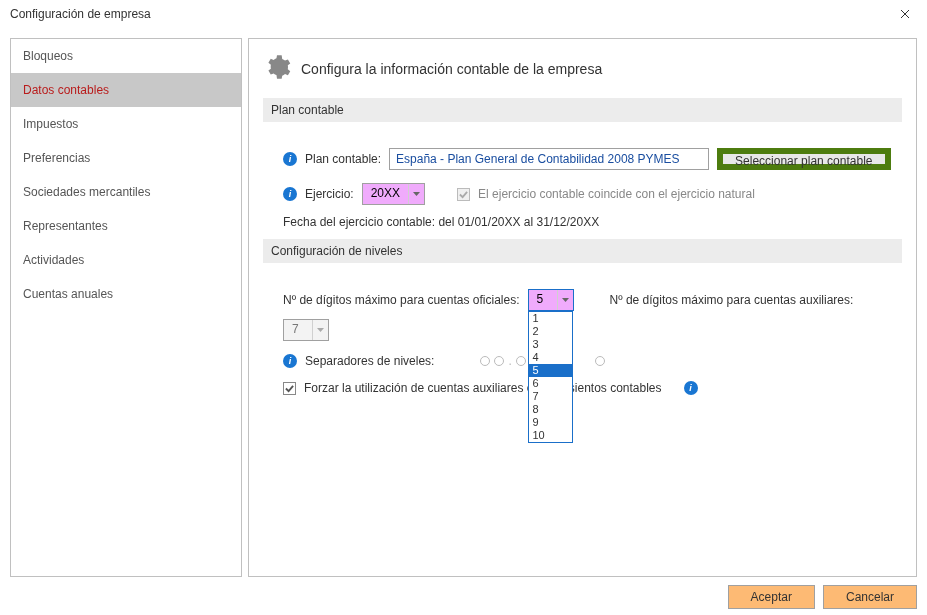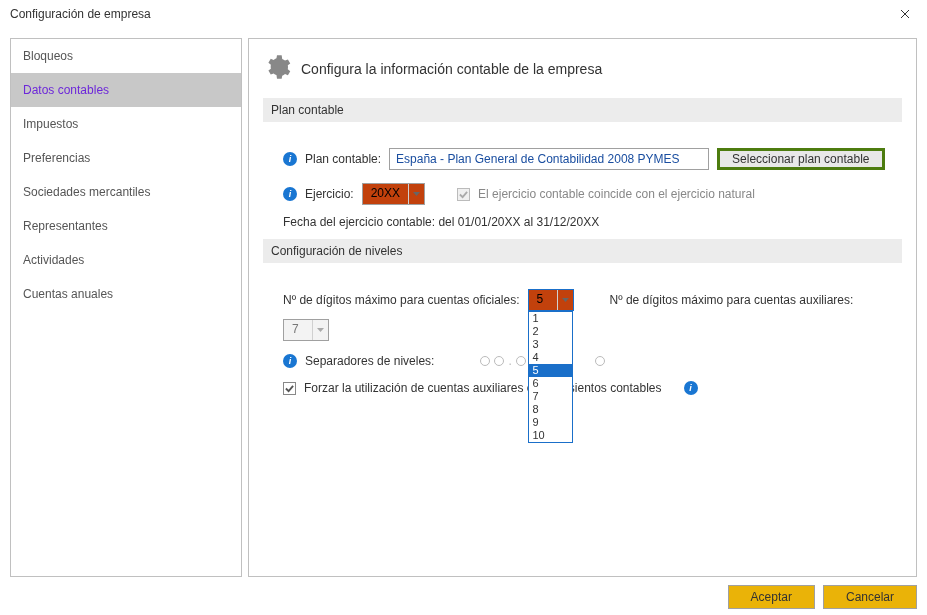--- a/index.html
+++ b/index.html
@@ -7,57 +7,57 @@
 
 .titlebar { display: flex; justify-content: space-between; align-items: center; height: 28px; padding: 0 8px 0 10px; }
 .titlebar-title { font-size: 12px; color: #333; text-align: right; }
 .titlebar-close { width: 28px; height: 22px; display: flex; align-items: center; justify-content: center; cursor: pointer; }
 .titlebar-close svg { width: 10px; height: 10px; }
 
 .dlg-body { display: flex; padding: 10px 10px 0 10px; gap: 6px; height: 549px; }
 
 .sidebar { width: 232px; border: 1px solid #c0c0c0; background: #fff; }
 .sidebar-item { padding: 10px 12px; color: #555; cursor: pointer; }
-.sidebar-item.active { background: #c8c8c8; color: #6d28d9; }
+.sidebar-item.active { background: #c8c8c8; color: #b91c1c; }
 
 .content { flex: 1; border: 1px solid #c0c0c0; background: #fff; padding: 14px 14px 10px 14px; overflow: visible; }
 
 .page-header { display: flex; align-items: center; gap: 10px; margin-bottom: 14px; }
 .gear-icon svg { width: 28px; height: 28px; fill: #888; }
 .page-title { font-size: 14px; color: #333; text-align: right; }
 
 .section-h { background: #ececec; padding: 5px 8px; color: #333; font-size: 12px; margin-bottom: 23px; }
 
 .row { display: flex; align-items: center; gap: 8px; padding: 3px 6px 10px 20px; flex-wrap: wrap; }
 .info-icon { width: 14px; height: 14px; border-radius: 50%; background: #1976d2; color: #fff; font-size: 9px; display: inline-flex; align-items: center; justify-content: center; font-style: italic; font-weight: bold; flex-shrink: 0; }
 .label { color: #333; }
 
 .text-input { border: 1px solid #a0a0a0; height: 22px; padding: 2px 6px; color: #1a4ea0; background: #fff; }
-.select-btn { border: 3px solid #4d7c0f; background: #e8e8e8; height: 22px; padding: 0 12px; cursor: pointer; color: #333; }
-.combo { display: inline-flex; border: 1px solid #a0a0a0; height: 22px; background: #c2410c; }
+.select-btn { border: 6px solid #4d7c0f; background: #e8e8e8; height: 22px; padding: 0 12px; cursor: pointer; color: #333; }
+.combo { display: inline-flex; border: 1px solid #a0a0a0; height: 22px; background: #f0abfc; }
 .combo.disabled { background: #f3f3f3; color: #777; }
 .combo-val { padding: 2px 8px; min-width: 28px; }
 .combo-arrow { width: 16px; display: flex; align-items: center; justify-content: center; border-left: 1px solid #d0d0d0; cursor: pointer; }
 .combo-arrow svg { width: 7px; height: 4px; }
 
 .check { width: 13px; height: 13px; border: 1px solid #888; display: inline-flex; align-items: center; justify-content: center; background: #fff; }
 .check.disabled { background: #f0f0f0; border-color: #bbb; }
 .check svg { width: 9px; height: 9px; stroke: #555; stroke-width: 2; fill: none; }
 .check.disabled svg { stroke: #aaa; }
 
 .sep-circles { display: inline-flex; gap: 4px; align-items: center; }
 .sep-c { width: 10px; height: 10px; border: 1px solid #bbb; border-radius: 50%; background: #fff; }
 
 .dropdown-wrap { position: relative; display: inline-block; }
 .dropdown-list { position: absolute; top: 22px; left: 0; border: 1px solid #1a6fc9; background: #fff; width: 45px; z-index: 100; }
 .dropdown-item { padding: 0 4px; font-size: 11px; color: #333; cursor: pointer; line-height: 13px; }
 .dropdown-item.sel { background: #1a6fc9; color: #fff; }
 
 .footer { display: flex; justify-content: flex-end; gap: 8px; padding: 8px 10px; }
-.btn { border: 1px solid #a0a0a0; background: #eab308; padding: 4px 22px; cursor: pointer; color: #333; }
+.btn { border: 1px solid #a0a0a0; background: #fdba74; padding: 4px 22px; cursor: pointer; color: #333; }
 .combo.open { border-color: #1a6fc9; }
 </style>
 </head>
 <body>
 
 <div class="titlebar">
   <span class="titlebar-title">Configuración de empresa</span>
   <span class="titlebar-close">
     <svg viewBox="0 0 10 10">
         <path d="M1 1 L9 9 M9 1 L1 9" stroke="#333" stroke-width="1"></path>

